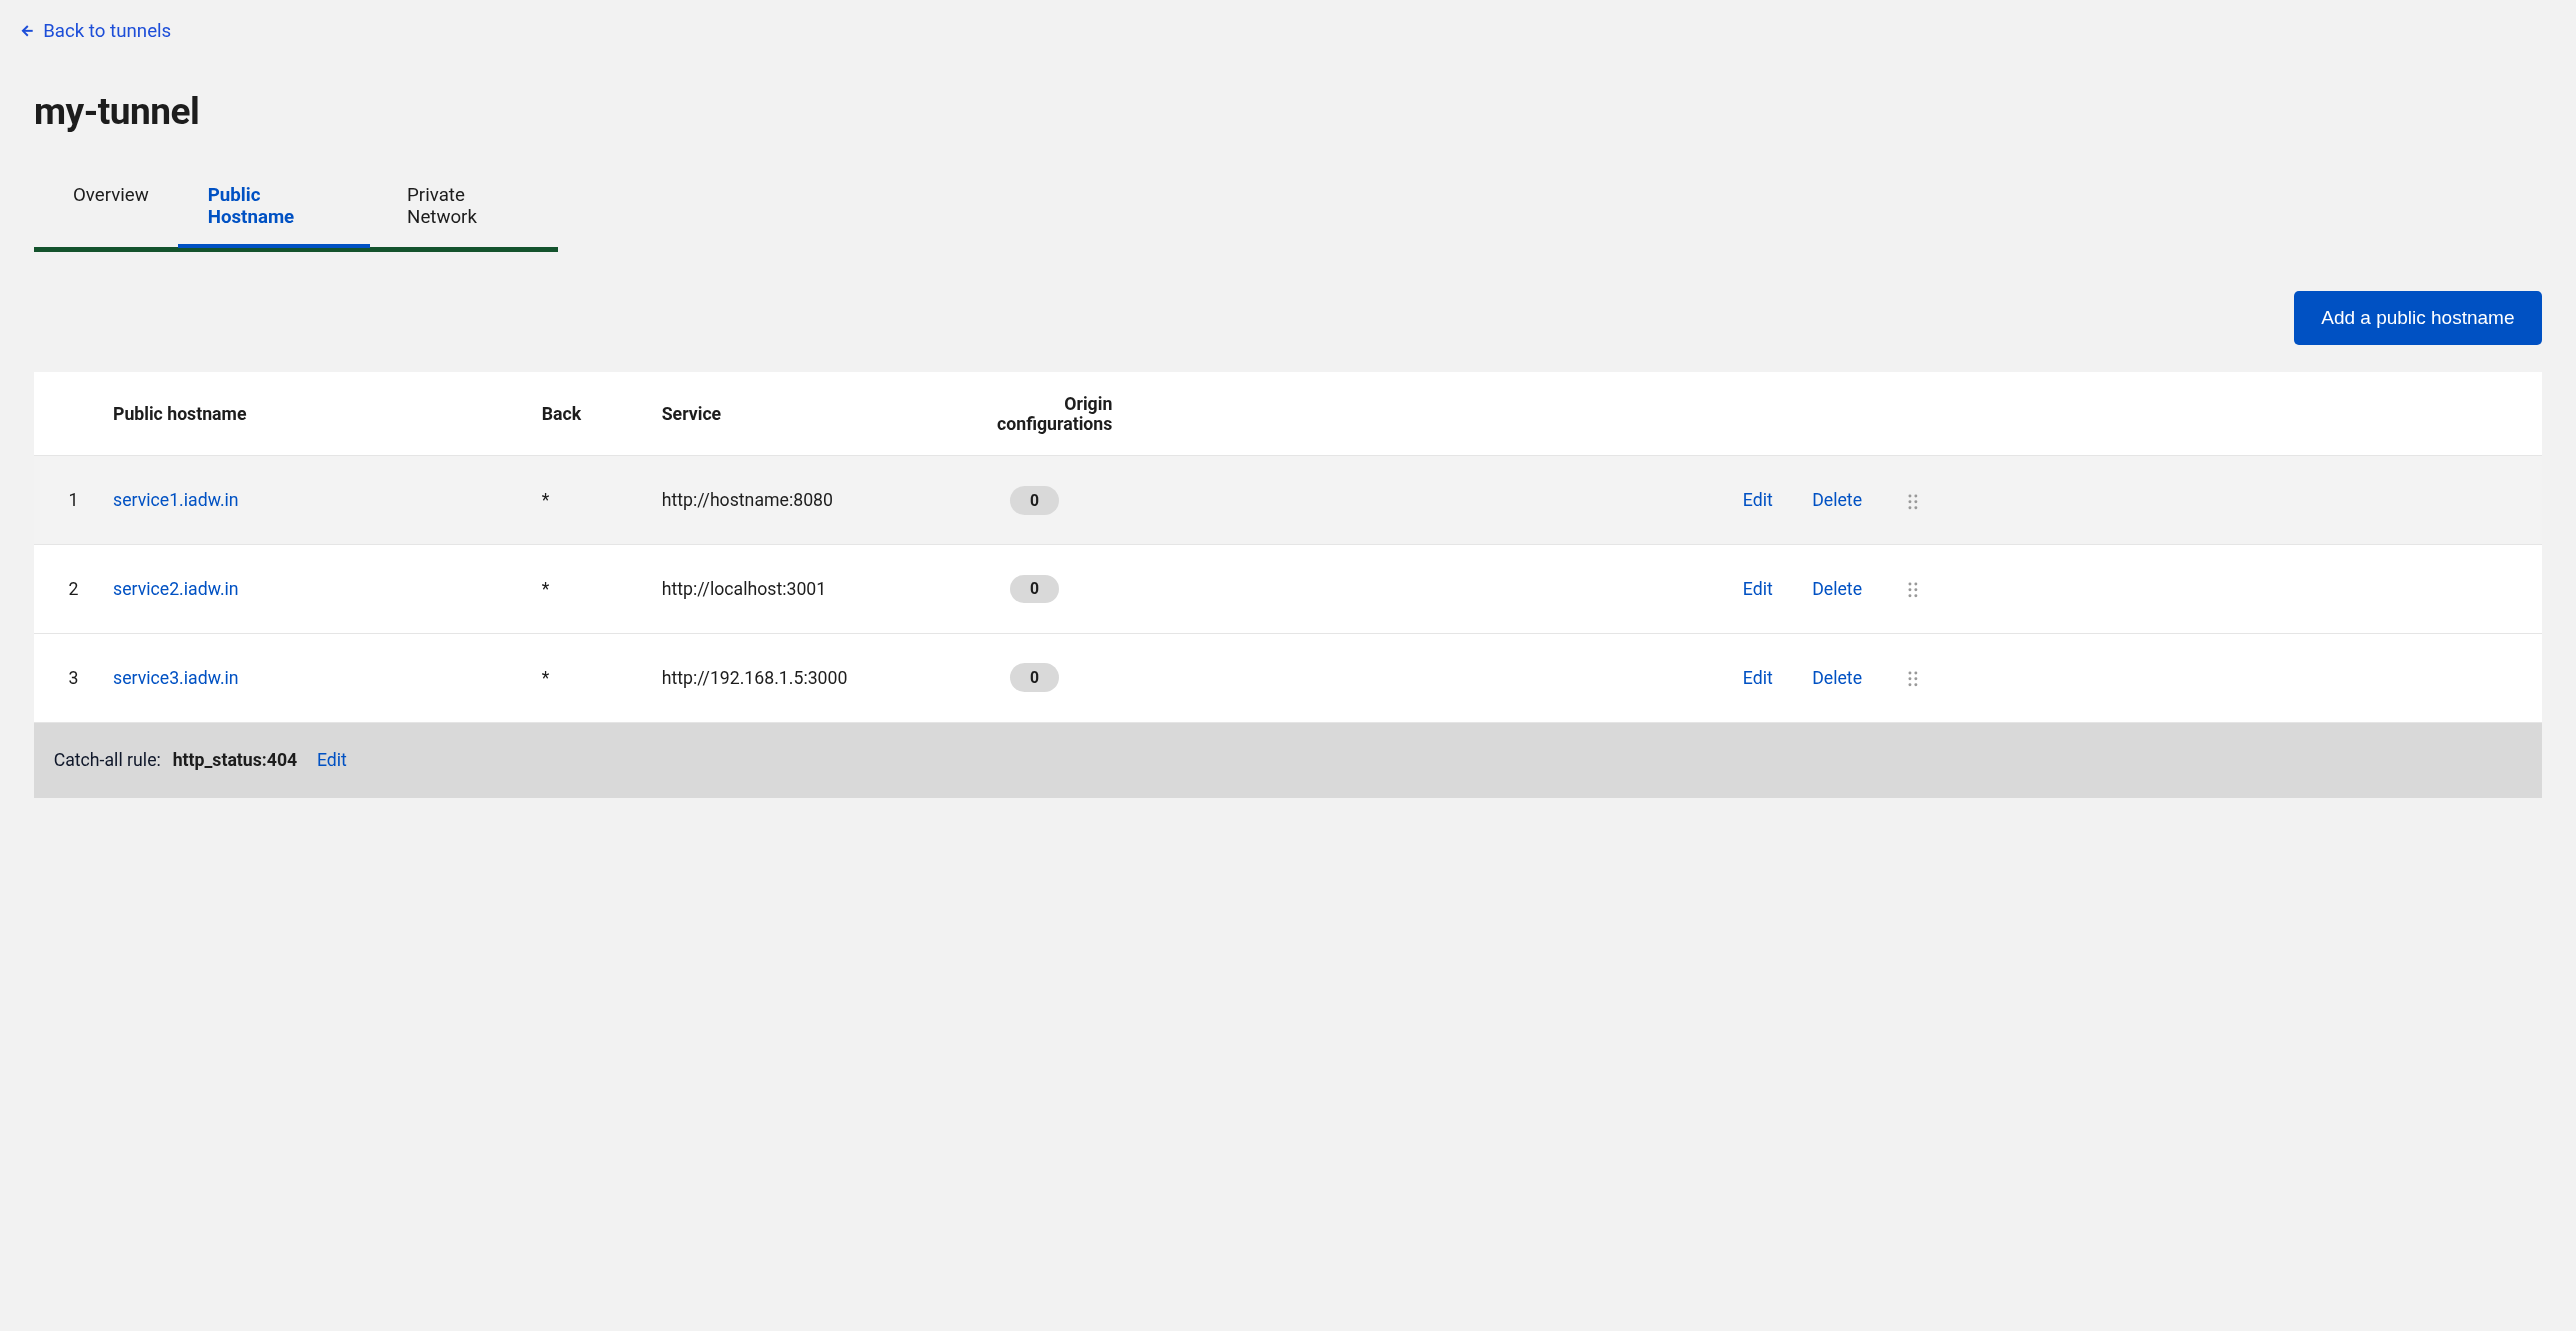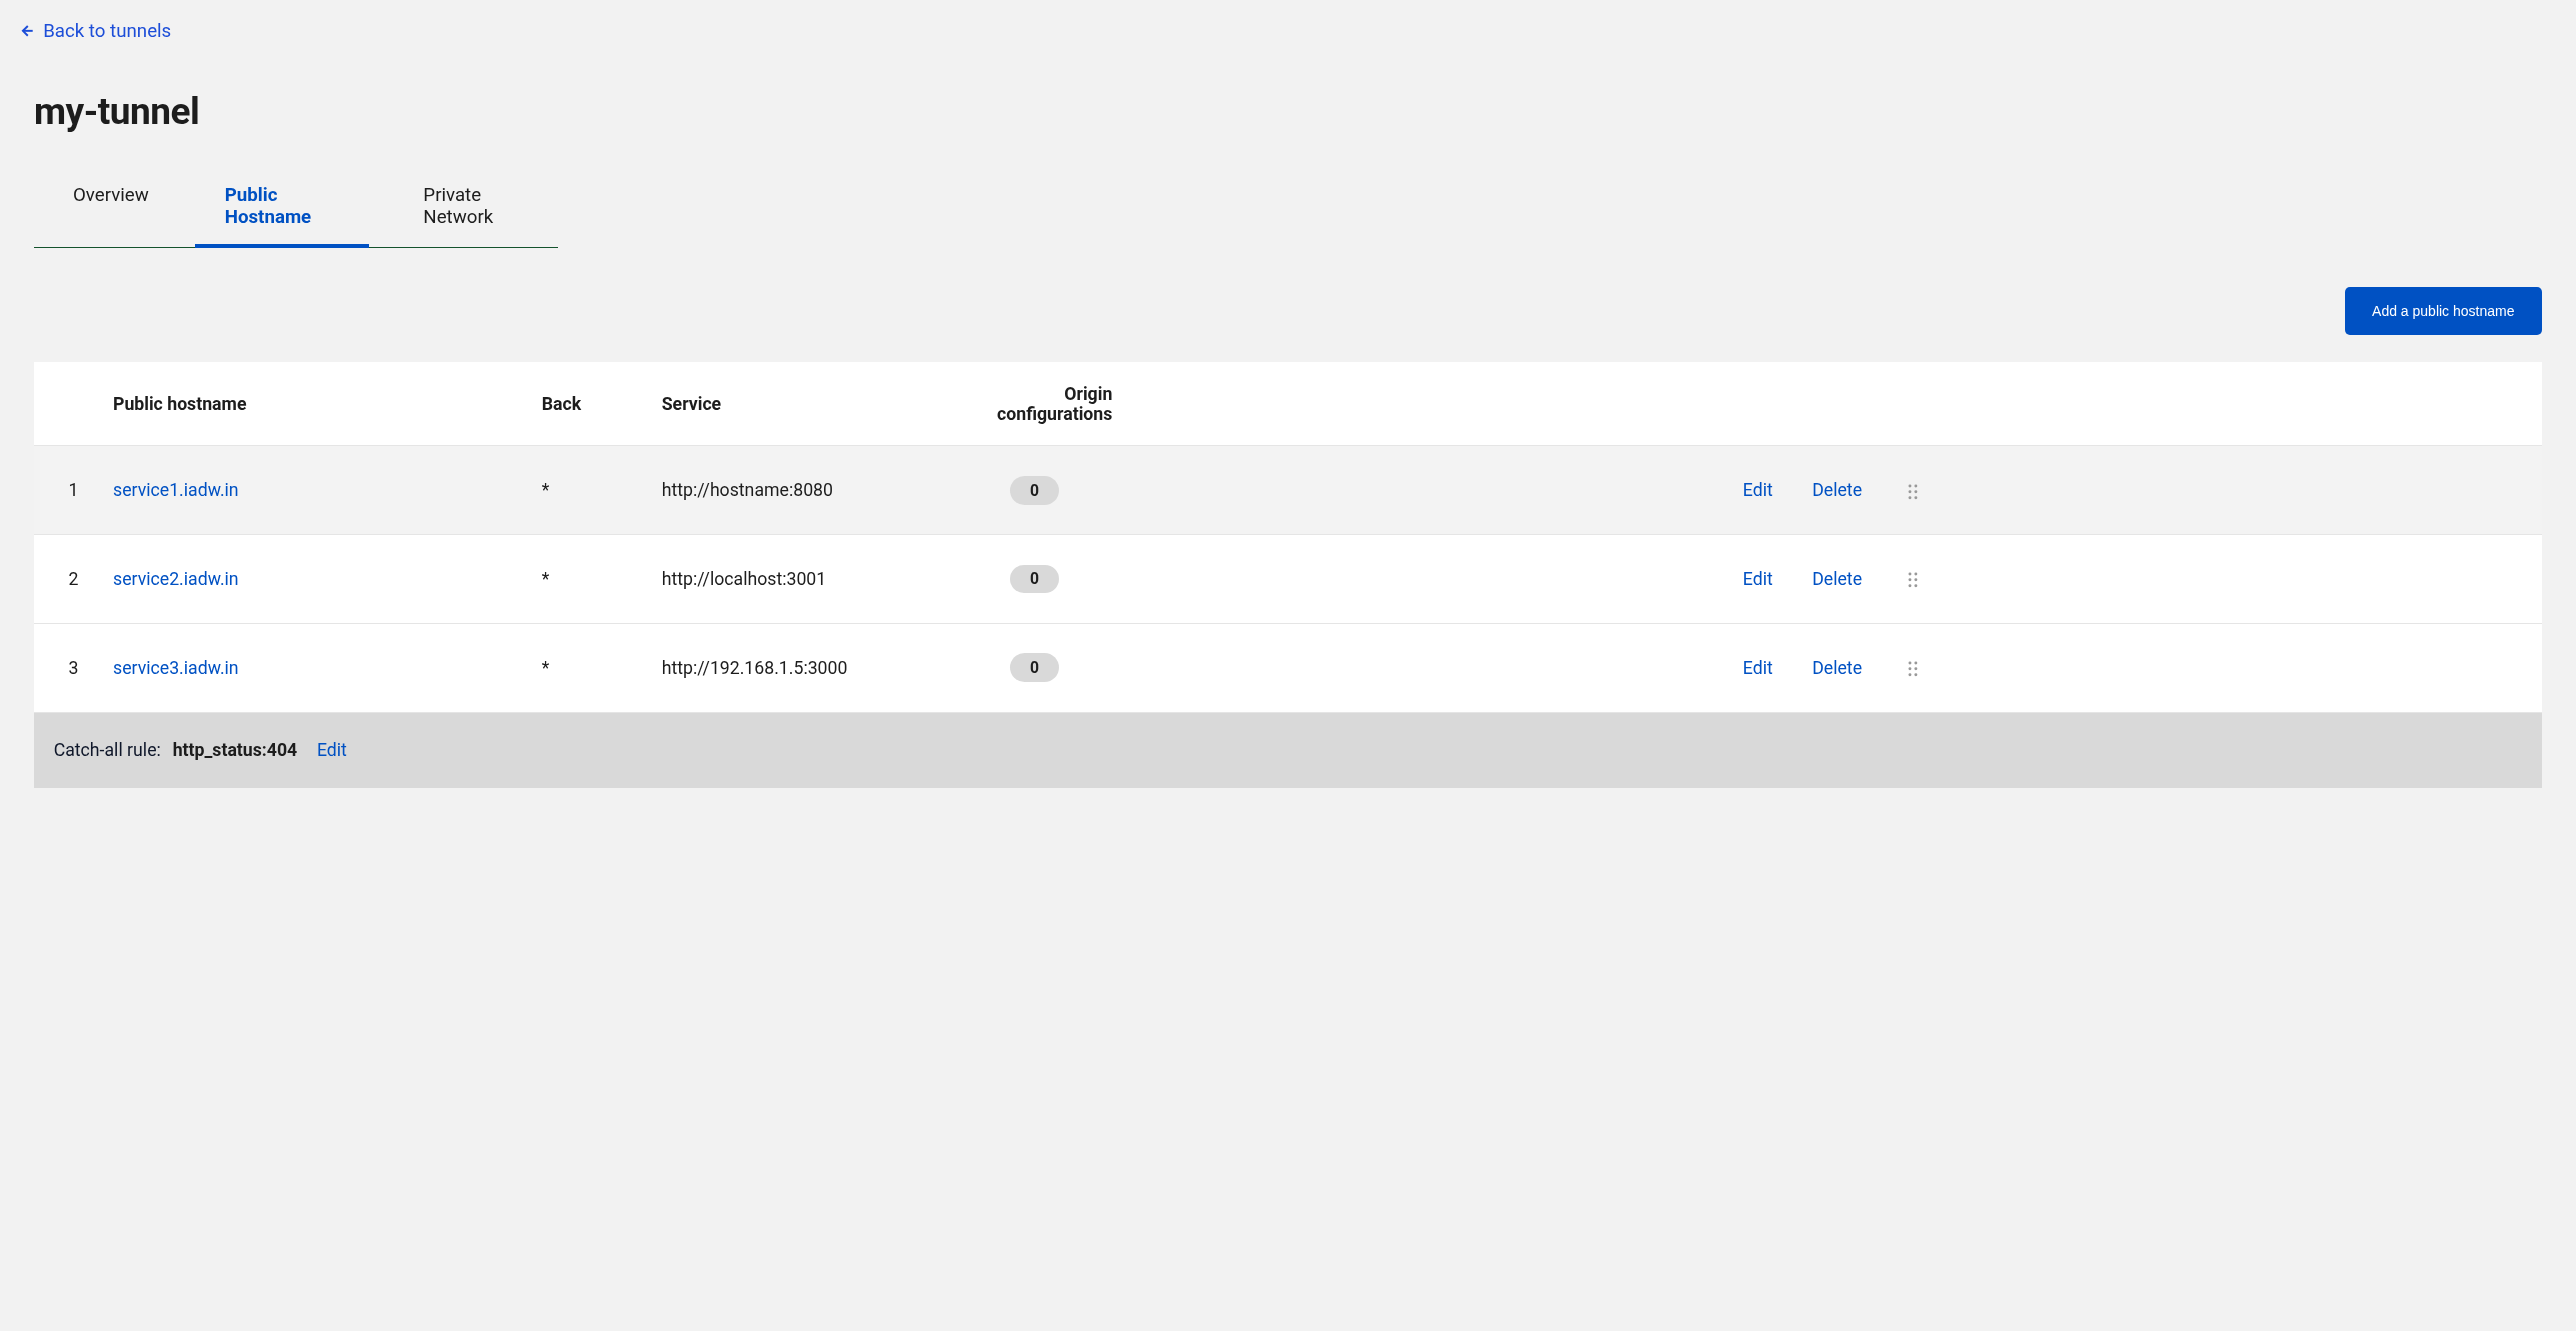--- a/index.html
+++ b/index.html
@@ -30,23 +30,22 @@
     }
     .page-title {
       font-size: 37px;
       font-weight: 700;
       margin: 47px 0 0 34px;
       letter-spacing: -0.5px;
     }
     .tabs {
       display: flex;
       margin: 51px 0 0 34px;
-      border-bottom: 1px solid #14532d;
+      border-bottom: 5px solid #14532d;
       width: 524px;
-      gap: 17px;
     }
     .tab {
       padding: 0 0 19.7px 0;
       font-size: 18.7px;
       color: #1d1d1d;
       cursor: pointer;
       position: relative;
     }
     .tab:nth-child(1) {
       padding-left: 39px;
@@ -79,21 +78,21 @@
     .button-row {
       display: flex;
       justify-content: flex-end;
       margin-bottom: 27.5px;
     }
     .primary-button {
       background: #0051c3;
       color: #fff;
       border: none;
       padding: 15.7px 27.5px;
-      font-size: 14px;
+      font-size: 19px;
       font-weight: 500;
       border-radius: 4.9px;
       cursor: pointer;
     }
     .table {
       width: 100%;
       background: #fff;
       border-collapse: collapse;
     }
     .table thead th {

